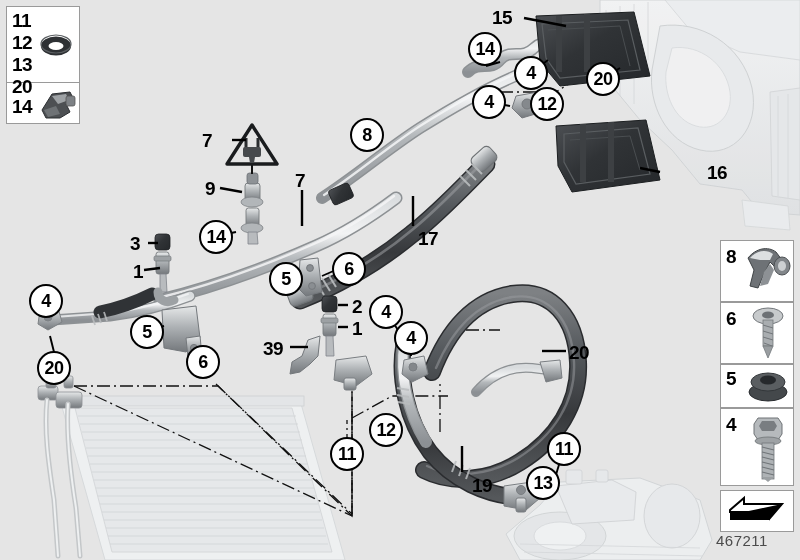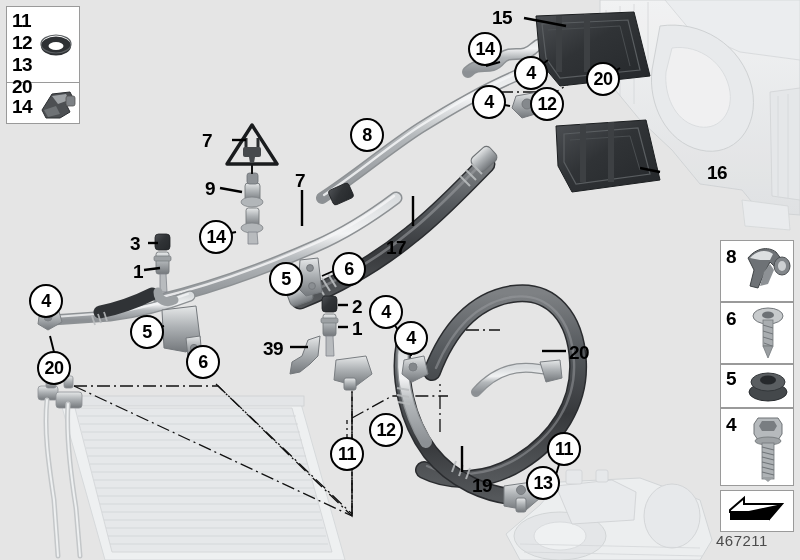--- a/index.html
+++ b/index.html
@@ -503,21 +503,21 @@
   </svg>
 
   <div id="drawing-number">467211</div>
 
   <div id="callout-layer">
       <div class="plain-label" style="left: 492px; top: 8px;">15</div>
       <div class="plain-label" style="left: 202px; top: 131px;">7</div>
       <div class="plain-label" style="left: 663px; top: 163px; margin-left: 44px;">16</div>
       <div class="plain-label" style="left: 205px; top: 179px;">9</div>
       <div class="plain-label" style="left: 295px; top: 171px;">7</div>
-      <div class="plain-label" style="left: 386px; top: 229px; margin-top: 9px;">17</div>
+      <div class="plain-label" style="left: 418px; top: 229px;">17</div>
       <div class="plain-label" style="left: 130px; top: 234px;">3</div>
       <div class="plain-label" style="left: 133px; top: 262px;">1</div>
       <div class="plain-label" style="left: 352px; top: 297px;">2</div>
       <div class="plain-label" style="left: 352px; top: 319px;">1</div>
       <div class="plain-label" style="left: 263px; top: 339px;">39</div>
       <div class="plain-label" style="left: 569px; top: 343px;">20</div>
       <div class="plain-label" style="left: 472px; top: 476px;">19</div>
       <div class="circ-label" style="left: 468px; top: 32px;">14</div>
       <div class="circ-label" style="left: 514px; top: 56px;">4</div>
       <div class="circ-label" style="left: 586px; top: 62px;">20</div>

